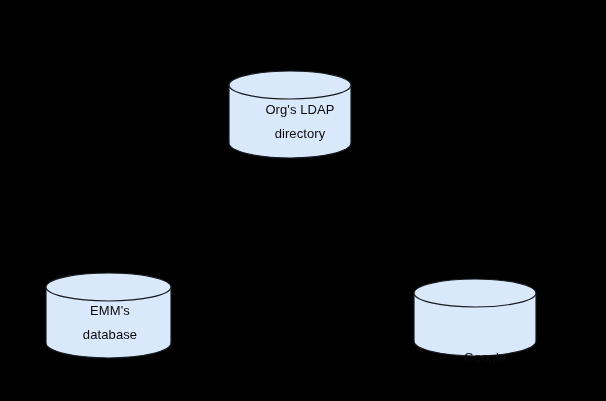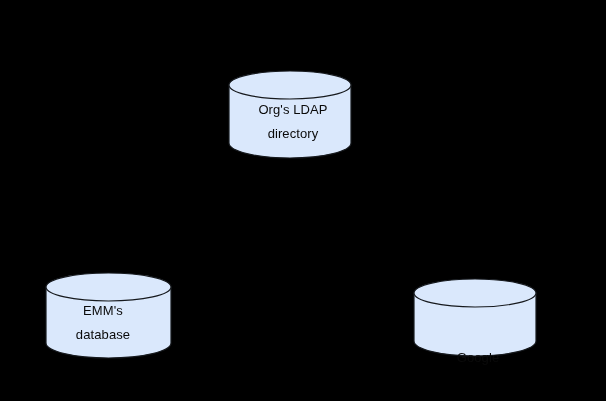--- a/index.html
+++ b/index.html
@@ -21,21 +21,21 @@
   }
   .cylinder svg {
     position: absolute;
     left: 0;
     top: 0;
     display: block;
     overflow: visible;
   }
   .cyl-label {
     position: absolute;
-    left: 4px;
+    left: 11px;
     width: 100%;
     text-align: center;
     color: #0a0a0a;
     font-size: 13px;
     line-height: 24px;
     letter-spacing: 0.1px;
     white-space: pre-line;
     pointer-events: none;
   }
 </style>

